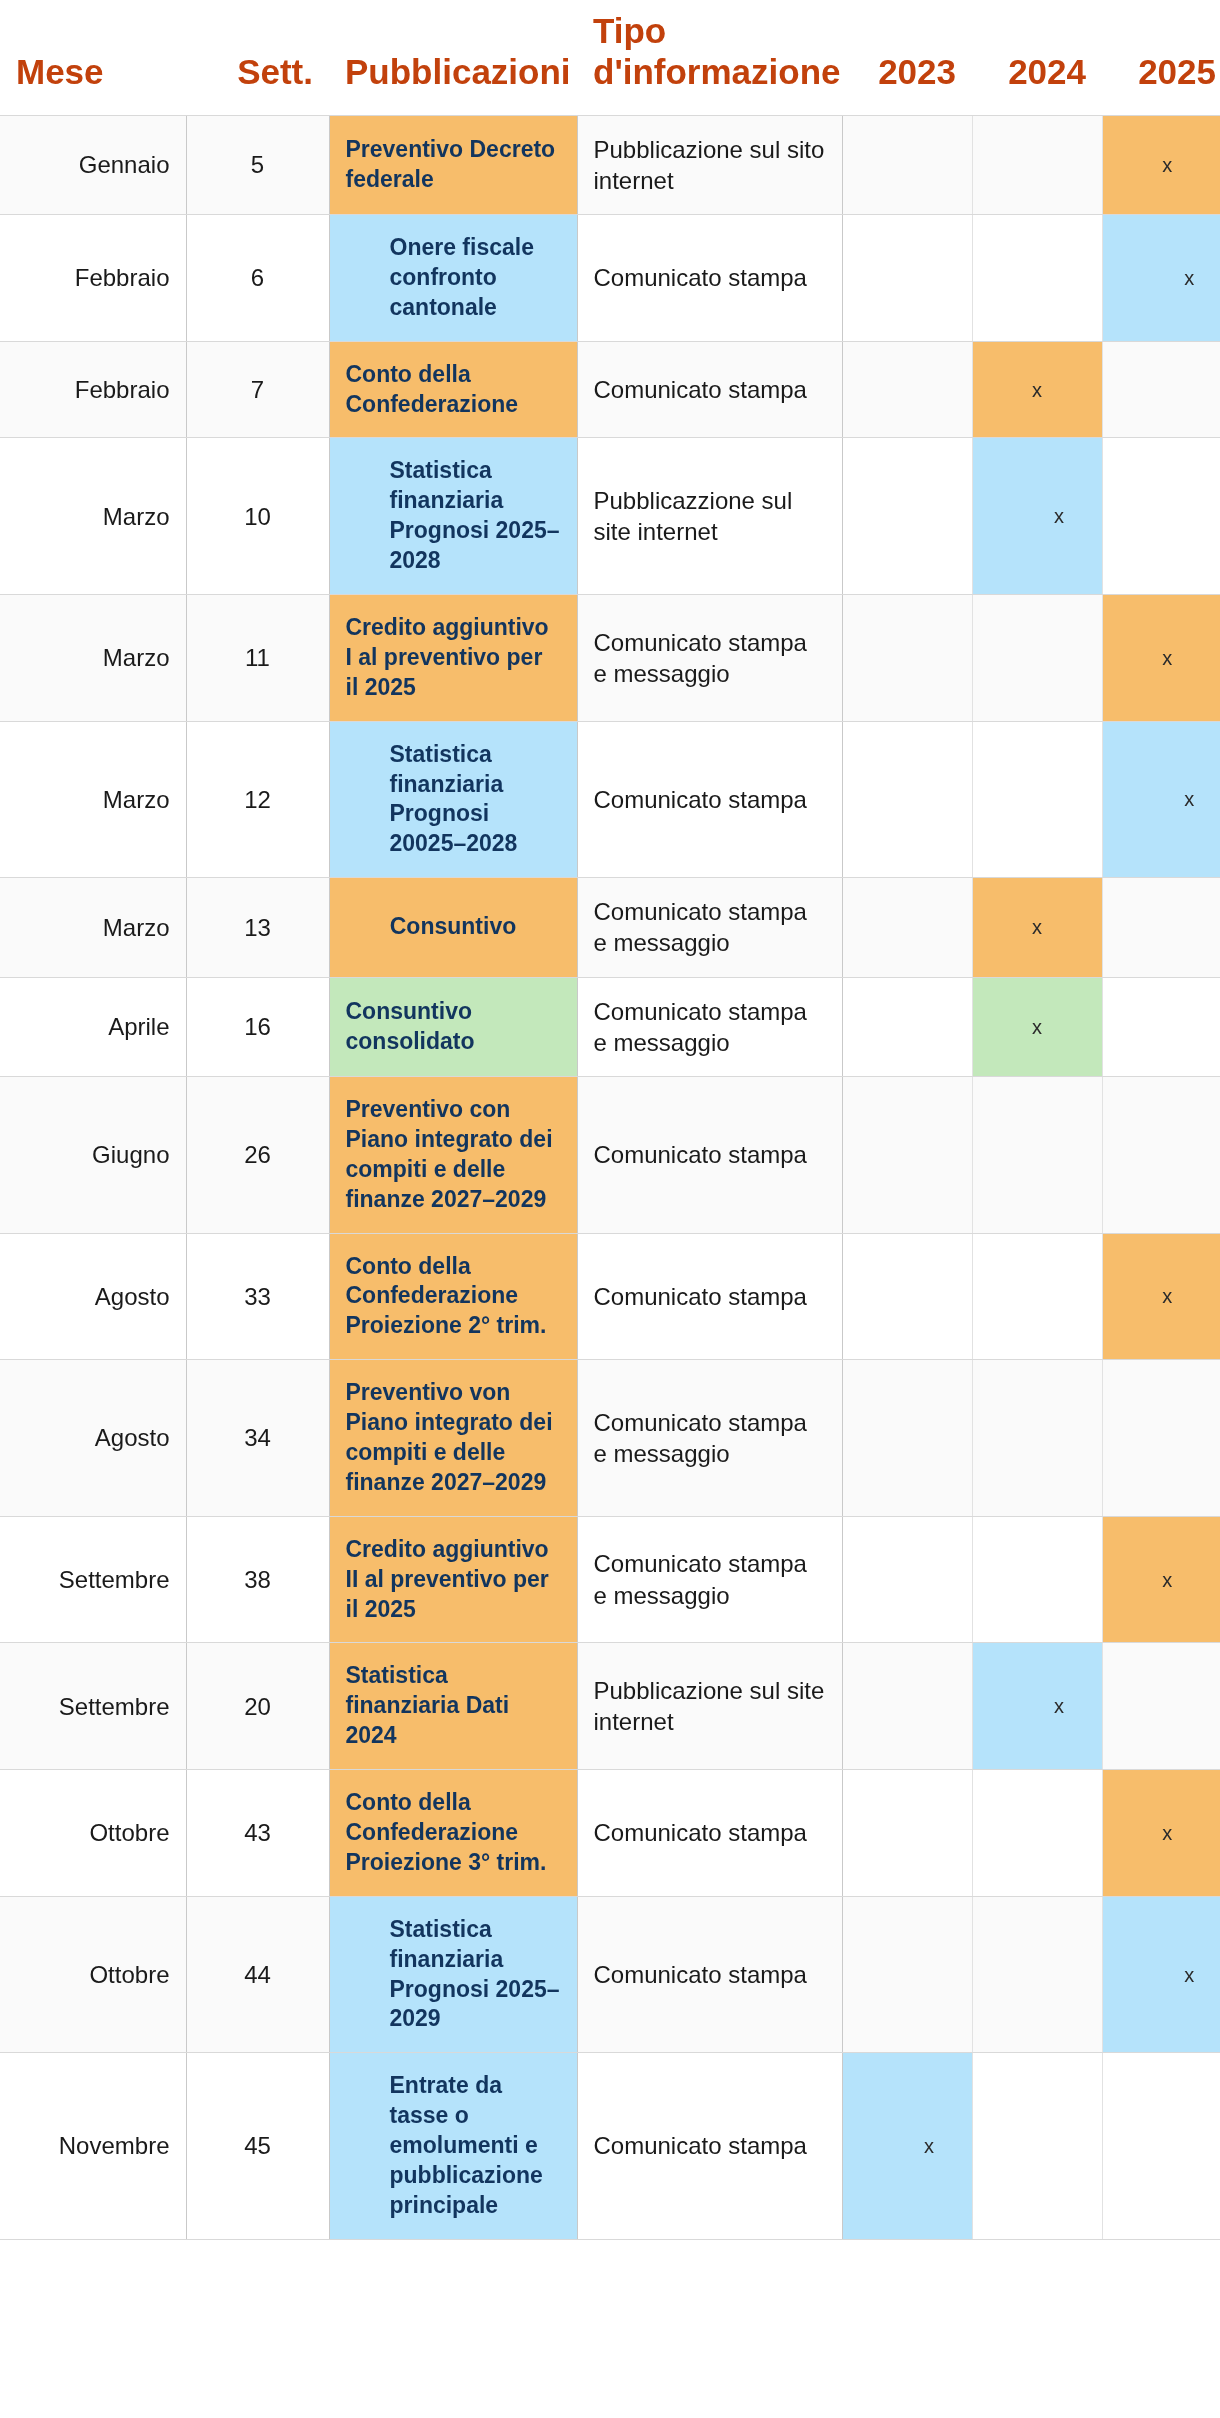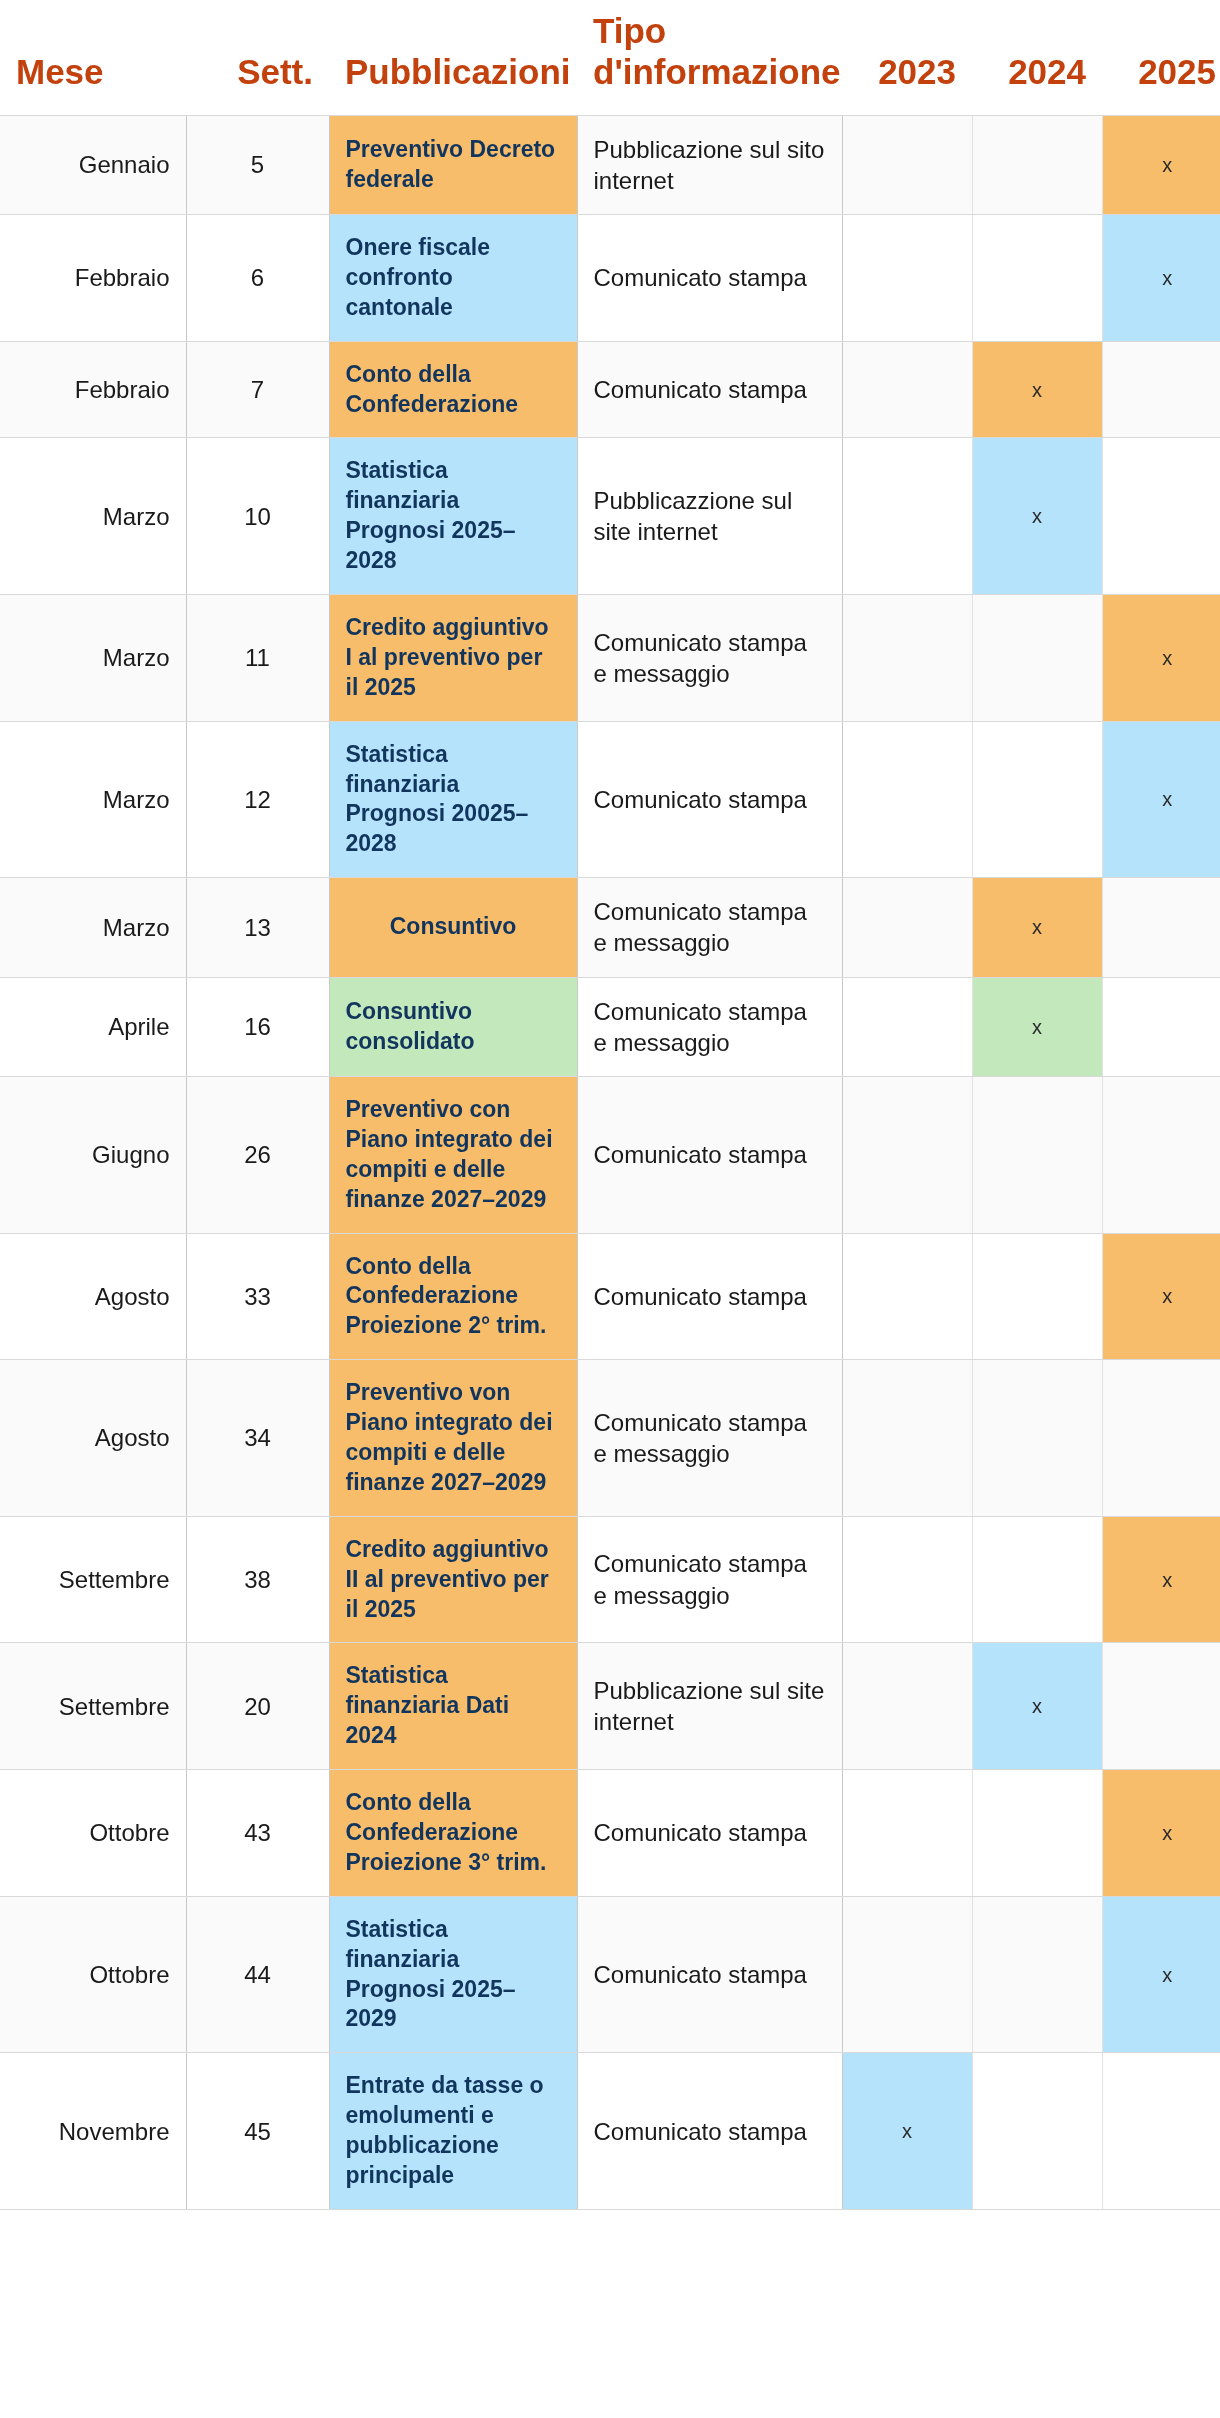--- a/index.html
+++ b/index.html
@@ -91,21 +91,21 @@
   }
   td.tipo {
     border-left: 1px solid #c9c9c9;
   }
   td.y2023 { border-left: 1px solid #c9c9c9; }
   td.y2024 { border-left: 1px solid #e2e2e2; }
   td.y2025 { border-left: 1px solid #e2e2e2; }
 
   
   td.fill-orange, td.fill-orange .cell-inner { background-color: #f7bd6b !important; }
-  td.fill-blue,   td.fill-blue   .cell-inner { background-color: #b5e3fb !important; }
+  td.fill-blue,   td.fill-blue   .cell-inner { background-color: #b5e3fb !important; margin-left: 44px; }
   td.fill-green,  td.fill-green  .cell-inner { background-color: #c3e8bb !important; }
 
   td.pub.fill-orange .cell-inner,
   td.pub.fill-blue .cell-inner,
   td.pub.fill-green .cell-inner {
     color: #12355e;
   }
 
   td.mark.fill-orange .cell-inner,
   td.mark.fill-blue .cell-inner,

